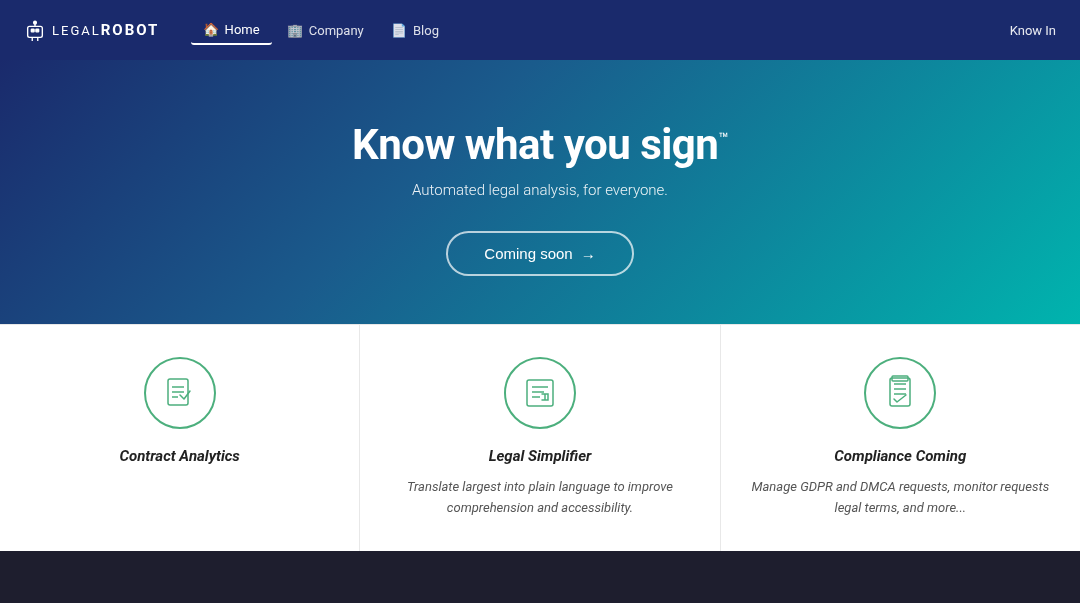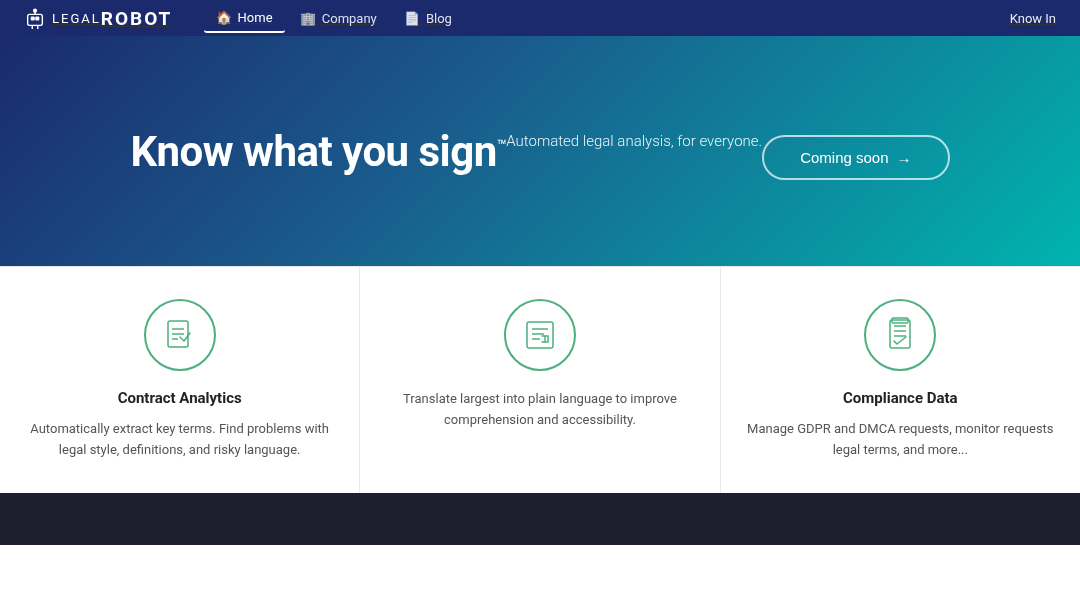--- a/index.html
+++ b/index.html
@@ -4,24 +4,23 @@
   <style>
     * { margin: 0; padding: 0; box-sizing: border-box; }
     body { font-family: -apple-system, BlinkMacSystemFont, 'Segoe UI', Roboto, sans-serif; font-size: 14px; color: #333; }
 
     
     .navbar {
       background: #1a2a6c;
       display: flex;
       align-items: center;
       padding: 0 24px;
-      height: 36px;
+      height: 60px;
       position: relative;
       z-index: 10;
-      text-decoration: underline;
     }
     .navbar-brand {
       display: flex;
       align-items: center;
       color: #fff;
       font-weight: 700;
       font-size: 15px;
       letter-spacing: 1px;
       margin-right: 32px;
     }
@@ -58,21 +57,21 @@
     }
 
     
     .hero {
       background: linear-gradient(135deg, #1a2a6c 0%, #1a5b8c 40%, #00b4ae 100%);
       color: #fff;
       text-align: center;
       padding: 60px 20px 48px;
       min-height: 230px;
       display: flex;
-      flex-direction: row;
+      flex-direction: column;
       align-items: center;
       justify-content: center;
     }
     .hero-title {
       font-size: 42px;
       font-weight: 700;
       letter-spacing: -0.5px;
       margin-bottom: 12px;
     }
     .hero-title sup {
@@ -105,20 +104,21 @@
     .features {
       display: flex;
       background: #fff;
       border-top: 1px solid #e8e8e8;
     }
     .feature-card {
       flex: 1;
       padding: 32px 24px;
       text-align: center;
       border-right: 1px solid #e8e8e8;
+      font-style: italic;
     }
     .feature-card:last-child { border-right: none; }
     .feature-icon-wrap {
       width: 72px;
       height: 72px;
       border: 2px solid #4caf7d;
       border-radius: 50%;
       display: flex;
       align-items: center;
       justify-content: center;
@@ -150,21 +150,21 @@
       padding: 32px 40px 20px;
       display: flex;
       gap: 0;
     }
 
     .brand-text {
       display: flex;
       align-items: center;
     }
     .brand-legal { font-weight: 400; letter-spacing: 2px; font-size: 13px; }
-    .brand-robot { font-weight: 700; letter-spacing: 2px; font-size: 19px; }
+    .brand-robot { font-weight: 700; letter-spacing: 2px; font-size: 15px; }
   </style>
 </head>
 <body>
 
 <nav class="navbar">
   <div class="navbar-brand">
     <svg class="robot-icon" viewBox="0 0 24 24" fill="none" stroke="white" stroke-width="1.5">
       <rect x="4" y="8" width="16" height="12" rx="2"></rect>
       <rect x="8" y="11" width="3" height="3" rx="0.5" fill="white"></rect>
       <rect x="13" y="11" width="3" height="3" rx="0.5" fill="white"></rect>
@@ -212,49 +212,49 @@
     <div class="feature-icon-wrap">
       <svg viewBox="0 0 36 36">
         <rect x="6" y="4" width="20" height="26" rx="2"></rect>
         <line x1="10" y1="12" x2="22" y2="12"></line>
         <line x1="10" y1="17" x2="22" y2="17"></line>
         <line x1="10" y1="22" x2="16" y2="22"></line>
         <polyline points="18,20 22,24 28,16" stroke-linecap="round" stroke-linejoin="round"></polyline>
       </svg>
     </div>
     <h3 class="feature-title">Contract Analytics</h3>
-    <p class="feature-desc">Automatically extract key terms. Find problems with legal style, definitions, and risky language.</p>
   </div>
 
   <div class="feature-card">
     <div class="feature-icon-wrap">
       <svg viewBox="0 0 36 36">
         <rect x="5" y="5" width="26" height="26" rx="2"></rect>
         <line x1="10" y1="12" x2="26" y2="12"></line>
         <line x1="10" y1="17" x2="22" y2="17"></line>
         <line x1="10" y1="22" x2="18" y2="22"></line>
         <polyline points="20,19 26,19 26,25 20,25" stroke-linecap="round"></polyline>
         <line x1="23" y1="19" x2="23" y2="25"></line>
       </svg>
     </div>
+    <h3 class="feature-title">Legal Simplifier</h3>
     <p class="feature-desc">Translate largest into plain language to improve comprehension and accessibility.</p>
   </div>
 
   <div class="feature-card">
     <div class="feature-icon-wrap">
       <svg viewBox="0 0 36 36">
         <rect x="8" y="3" width="20" height="28" rx="2"></rect>
         <line x1="12" y1="9" x2="24" y2="9"></line>
         <line x1="12" y1="14" x2="24" y2="14"></line>
         <line x1="12" y1="19" x2="24" y2="19"></line>
         <polyline points="12,24 15,27 24,20" stroke-linecap="round" stroke-linejoin="round"></polyline>
         <rect x="10" y="1" width="16" height="5" rx="1"></rect>
       </svg>
     </div>
-    <h3 class="feature-title">Compliance Data</h3>
+    <h3 class="feature-title">Compliance Coming</h3>
     <p class="feature-desc">Manage GDPR and DMCA requests, monitor requests legal terms, and more...</p>
   </div>
 
 
 </section>
 
 <footer class="footer">
 
   
 

